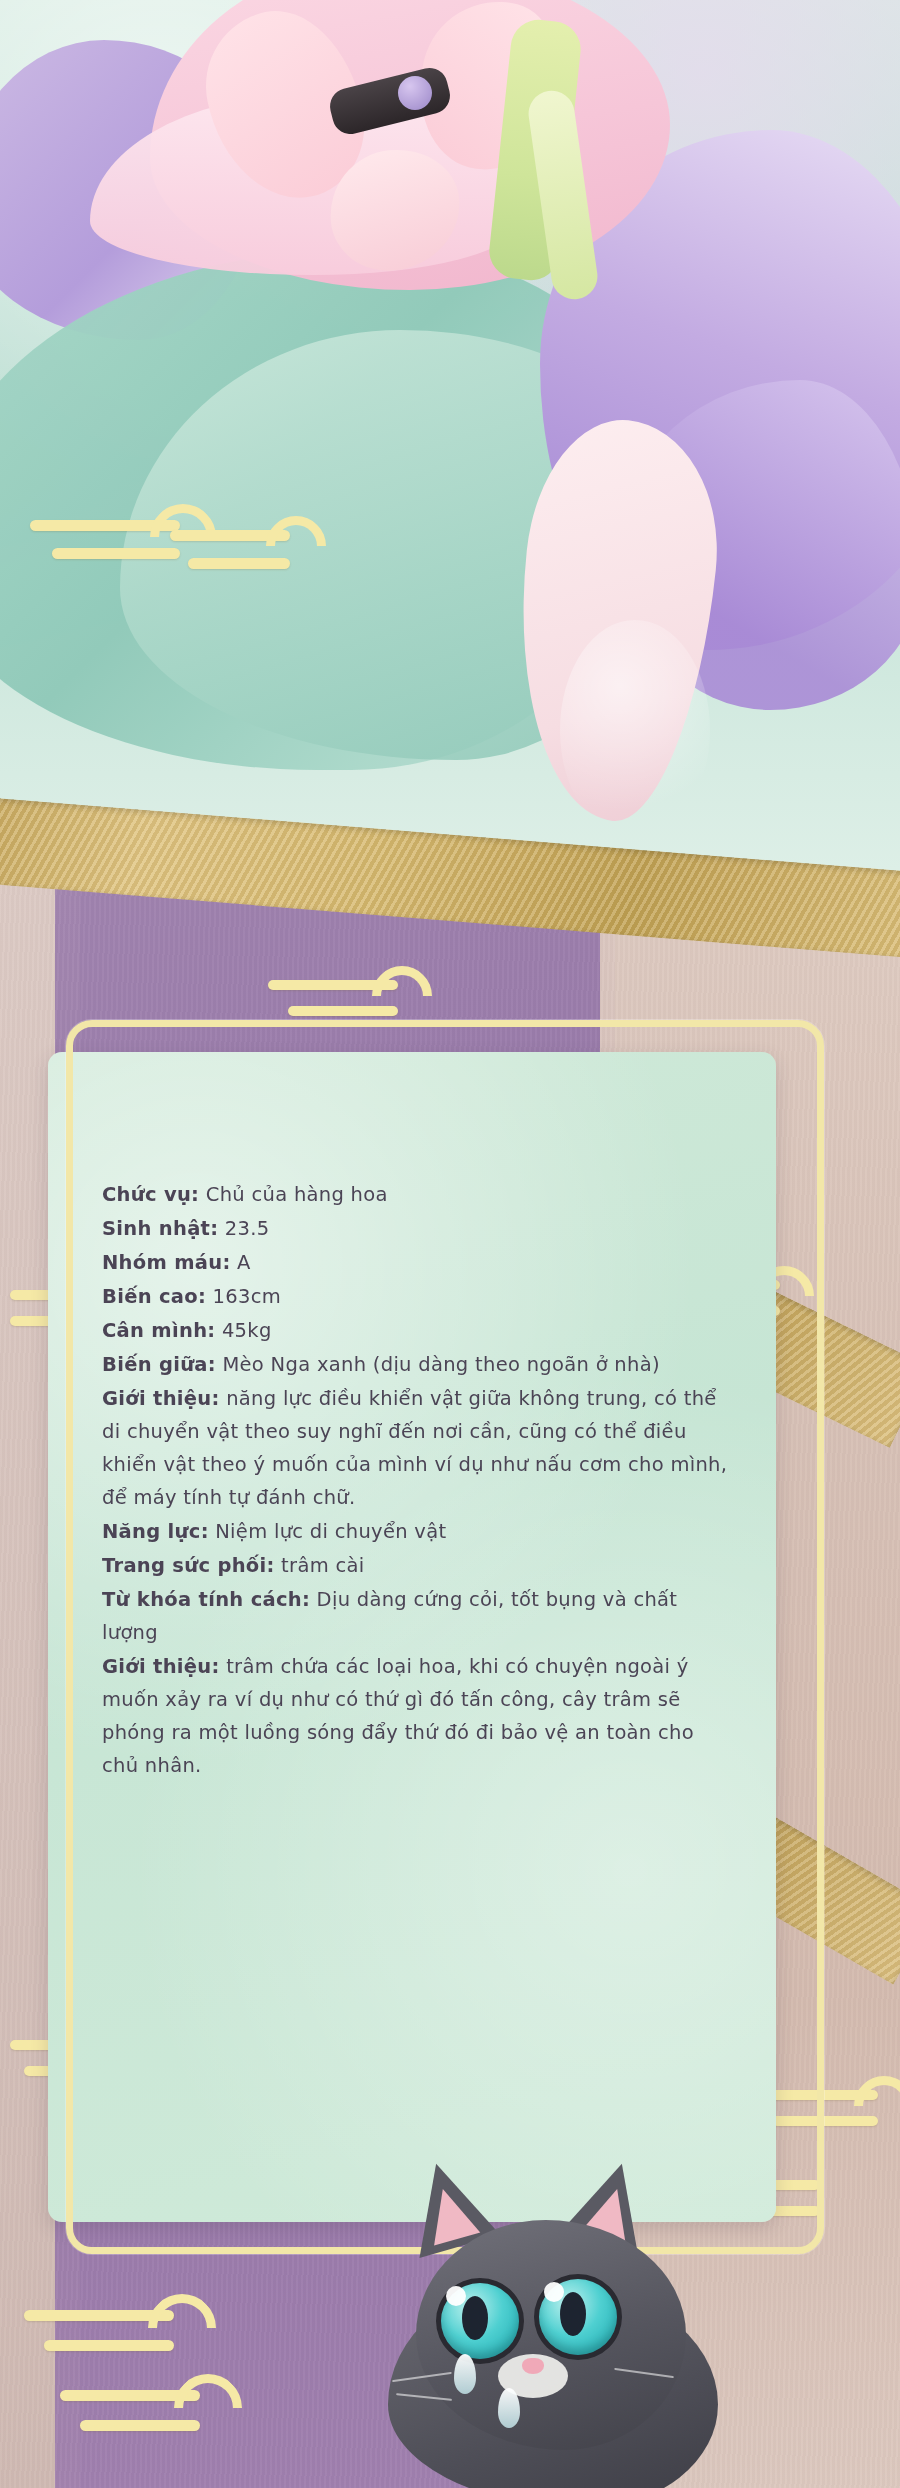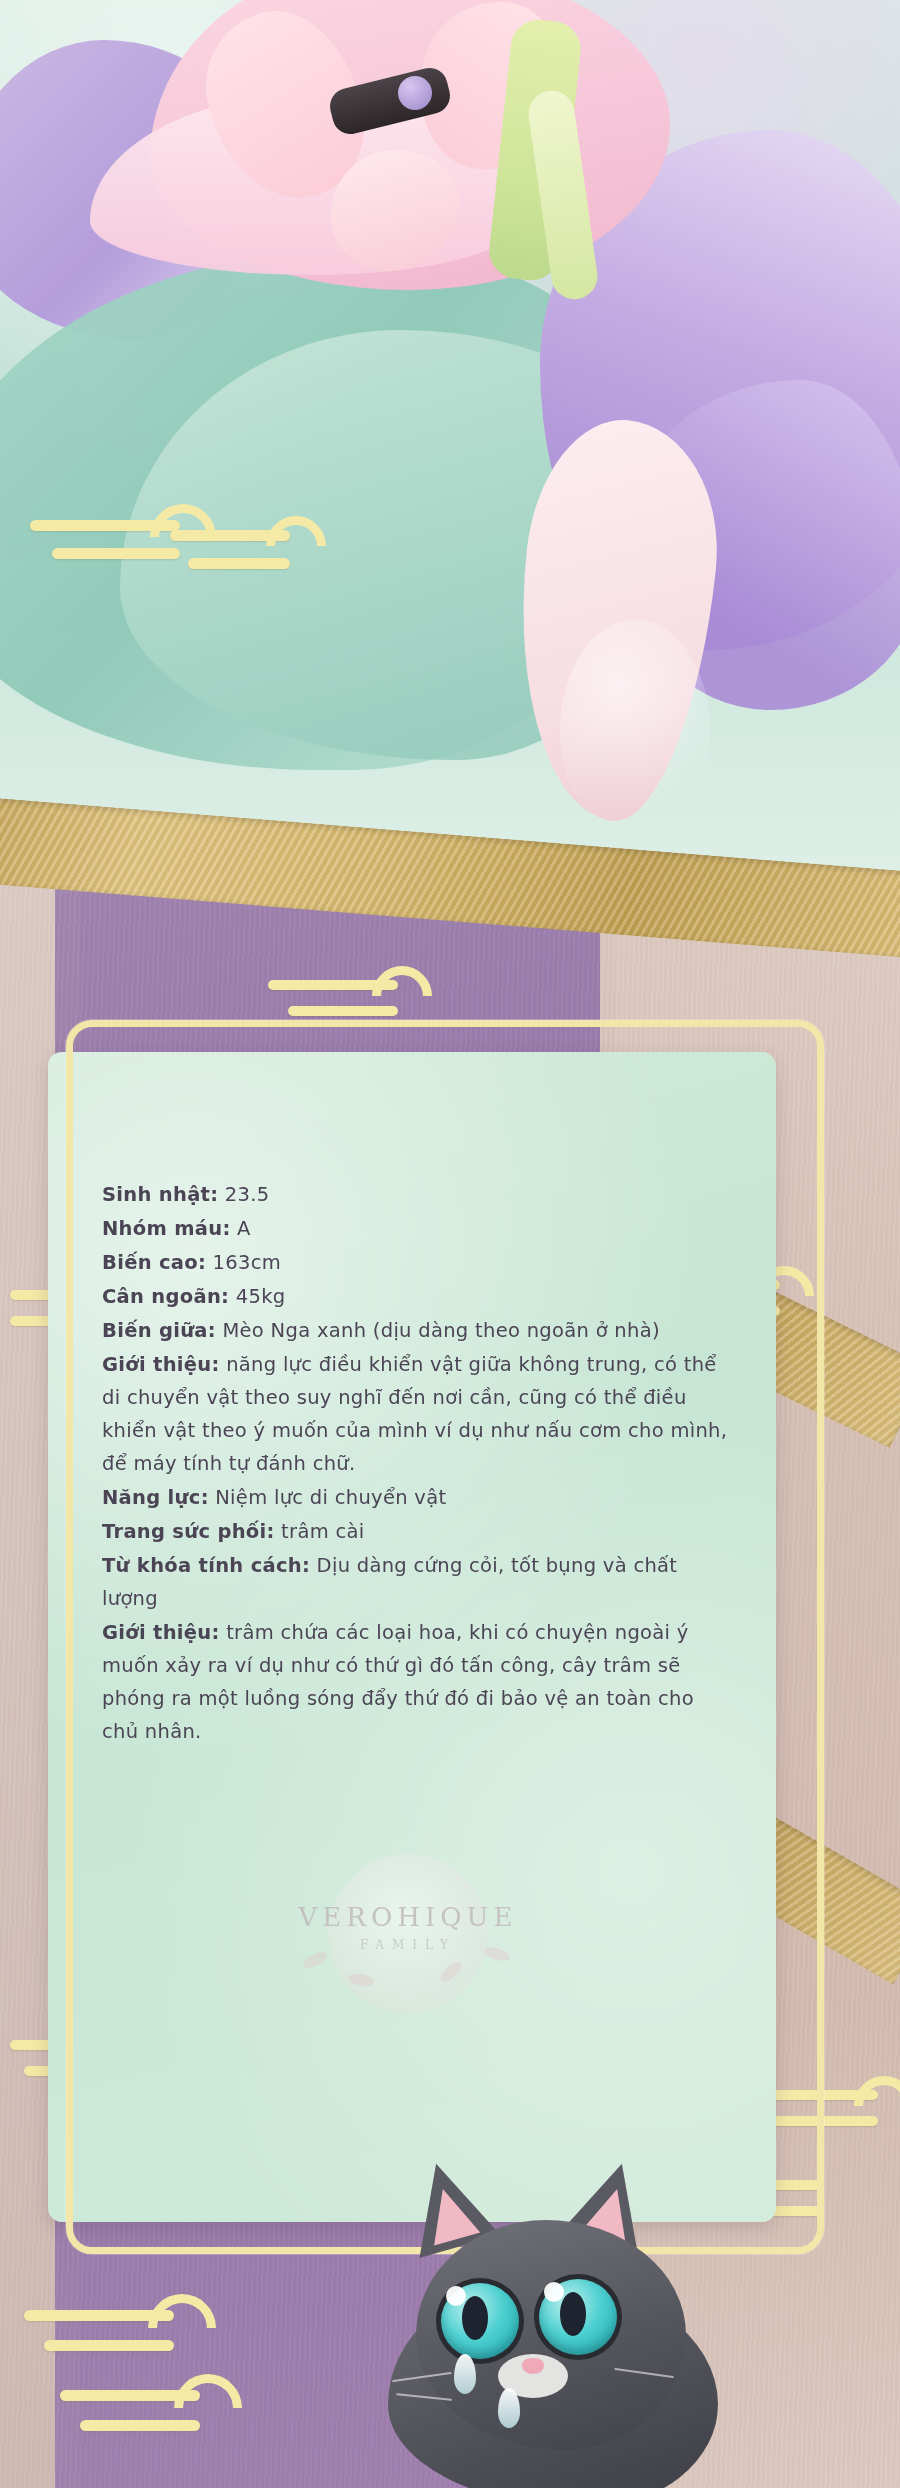--- a/index.html
+++ b/index.html
@@ -482,41 +482,33 @@
     <div class="c-bar" style="left:0; top:0; width:140px; height:11px;"></div>
     <div class="c-bar" style="left:20px; top:30px; width:120px; height:11px;"></div>
     <div class="c-hook" style="left:114px; top:-16px; width:50px; height:50px; border-color:#f5e9a6 transparent transparent #f5e9a6; transform:rotate(45deg);"></div>
   </div>
 
   <div class="card-wrap">
     <div class="card">
       <div class="paper-noise"></div>
 
       <div class="card-text">
+        <p><span class="lbl">Chức vụ:</span><span> Chủ của hàng hoa</span></p>
         <p><span class="lbl">Sinh nhật:</span><span> 23.5</span></p>
         <p><span class="lbl">Nhóm máu:</span><span> A</span></p>
         <p><span class="lbl">Biến cao:</span><span> 163cm</span></p>
-        <p><span class="lbl">Cân ngoãn:</span><span> 45kg</span></p>
+        <p><span class="lbl">Cân mình:</span><span> 45kg</span></p>
         <p><span class="lbl">Biến giữa:</span><span> Mèo Nga xanh (dịu dàng theo ngoãn ở nhà)</span></p>
         <p><span class="lbl">Giới thiệu:</span><span> năng lực điều khiển vật giữa không trung, có thể di chuyển vật theo suy nghĩ đến nơi cần, cũng có thể điều khiển vật theo ý muốn của mình ví dụ như nấu cơm cho mình, để máy tính tự đánh chữ.</span></p>
         <p><span class="lbl">Năng lực:</span><span> Niệm lực di chuyển vật</span></p>
         <p><span class="lbl">Trang sức phối:</span><span> trâm cài</span></p>
         <p><span class="lbl">Từ khóa tính cách:</span><span> Dịu dàng cứng cỏi, tốt bụng và chất lượng</span></p>
         <p><span class="lbl">Giới thiệu:</span><span> trâm chứa các loại hoa, khi có chuyện ngoài ý muốn xảy ra ví dụ như có thứ gì đó tấn công, cây trâm sẽ phóng ra một luồng sóng đẩy thứ đó đi bảo vệ an toàn cho chủ nhân.</span></p>
       </div>
 
-      <div class="watermark">
-        <div class="wm-circle"></div>
-        <div class="petal" style="left:44px; top:92px; transform:rotate(-20deg);"></div>
-        <div class="petal" style="left:90px; top:112px; transform:rotate(15deg);"></div>
-        <div class="petal" style="left:180px; top:104px; transform:rotate(-35deg);"></div>
-        <div class="petal" style="left:226px; top:86px; transform:rotate(25deg);"></div>
-        <div class="wm-name">VEROHIQUE</div>
-        <div class="wm-sub">FAMILY</div>
-      </div>
     </div>
     <div class="card-border"></div>
   </div>
 
   <div class="cat">
     <div class="body"></div>
     <div class="ear l"></div>
     <div class="ear r"></div>
     <div class="ear-in l"></div>
     <div class="ear-in r"></div>

